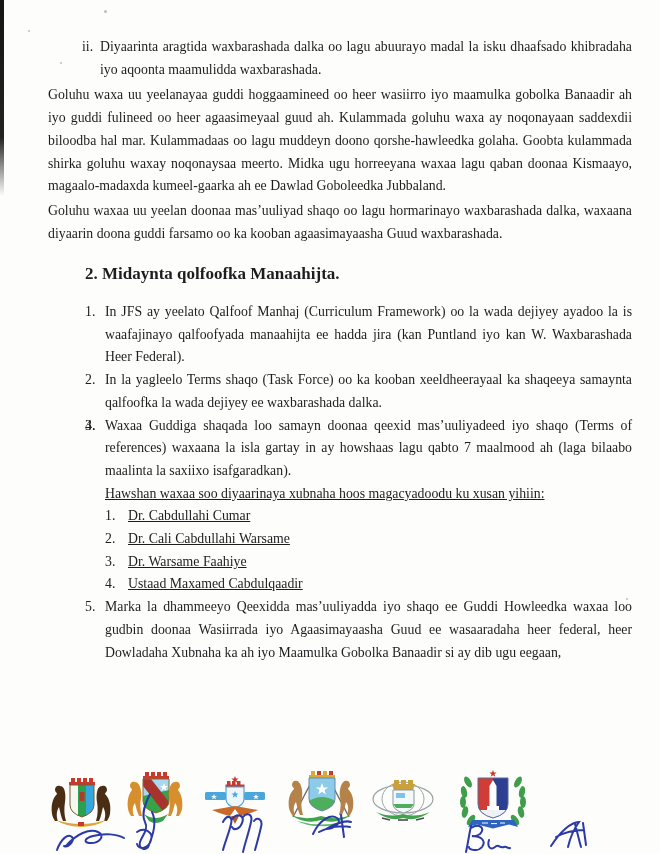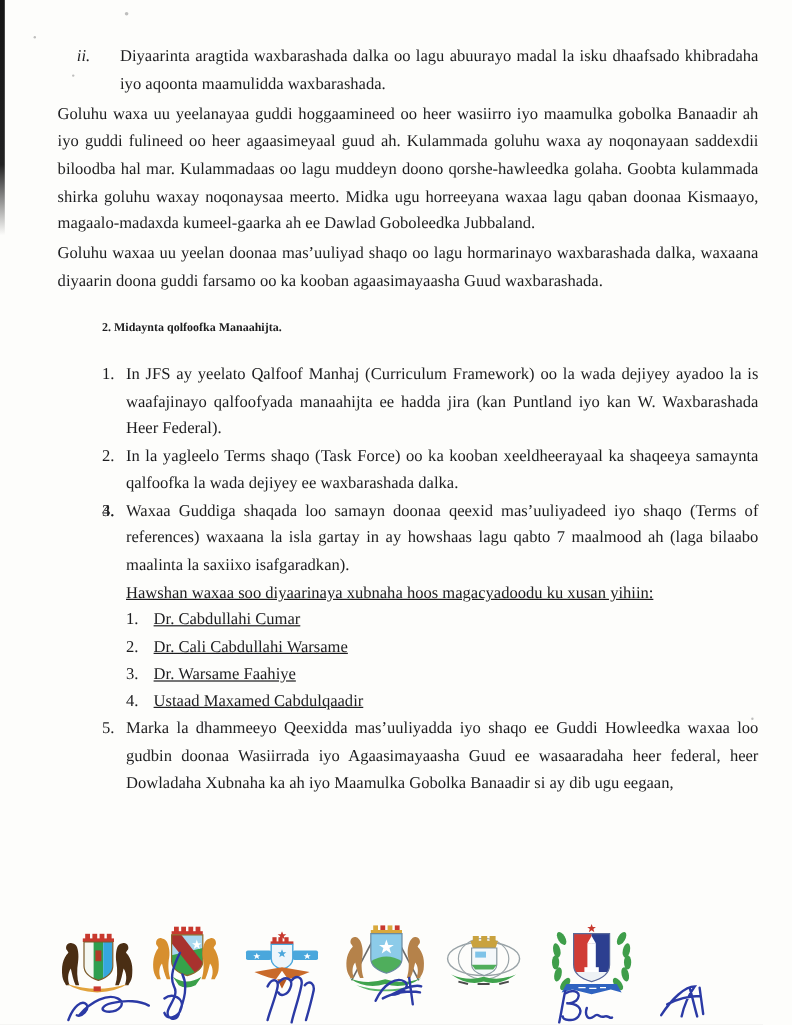--- a/index.html
+++ b/index.html
@@ -11,23 +11,23 @@
   .scan-edge {
     position:absolute; left:0; top:0; width:4px; height:196px;
     background:linear-gradient(180deg,#151515 0%,#222 70%, rgba(40,40,40,0) 100%);
   }
   .speck { position:absolute; background:#8a8a8a; border-radius:50%; opacity:.55; }
   .content {
     position:absolute; left:48px; top:36px; width:584px;
     font-size:13.8px; line-height:22.7px; text-align:justify;
   }
   .item-ii { position:relative; padding-left:52px; margin-bottom:3px; }
-  .item-ii .marker { position:absolute; left:16px; top:0;font-style:italic; }
+  .item-ii .marker { position:absolute; left:34px; top:0; }
   p.para { margin:0 0 2px 0;font-family:Liberation Serif, serif; }
-  h3.heading { margin:18px 0 15px 37px; font-size:10px; font-weight:bold; }
+  h3.heading { margin:18px 0 15px 37px; font-size:17px; font-weight:bold; }
   .intro { margin-bottom:11px !important; }
   .olist { margin:0; }
   .li { position:relative; padding-left:57px; margin:0; }
   .li .marker { position:absolute; left:37px; top:0; }
   .sub-block { padding-left:57px;text-decoration:underline; }
   .sub-intro { margin:0; text-align:left; }
   .name-row { position:relative; padding-left:23px; text-align:left; }
   .name-row .marker { position:absolute; left:0; top:0; }
   .emblem-row { position:absolute; left:0; top:768px; width:660px; height:86px; }
   .emblem, .sig { position:absolute; }

